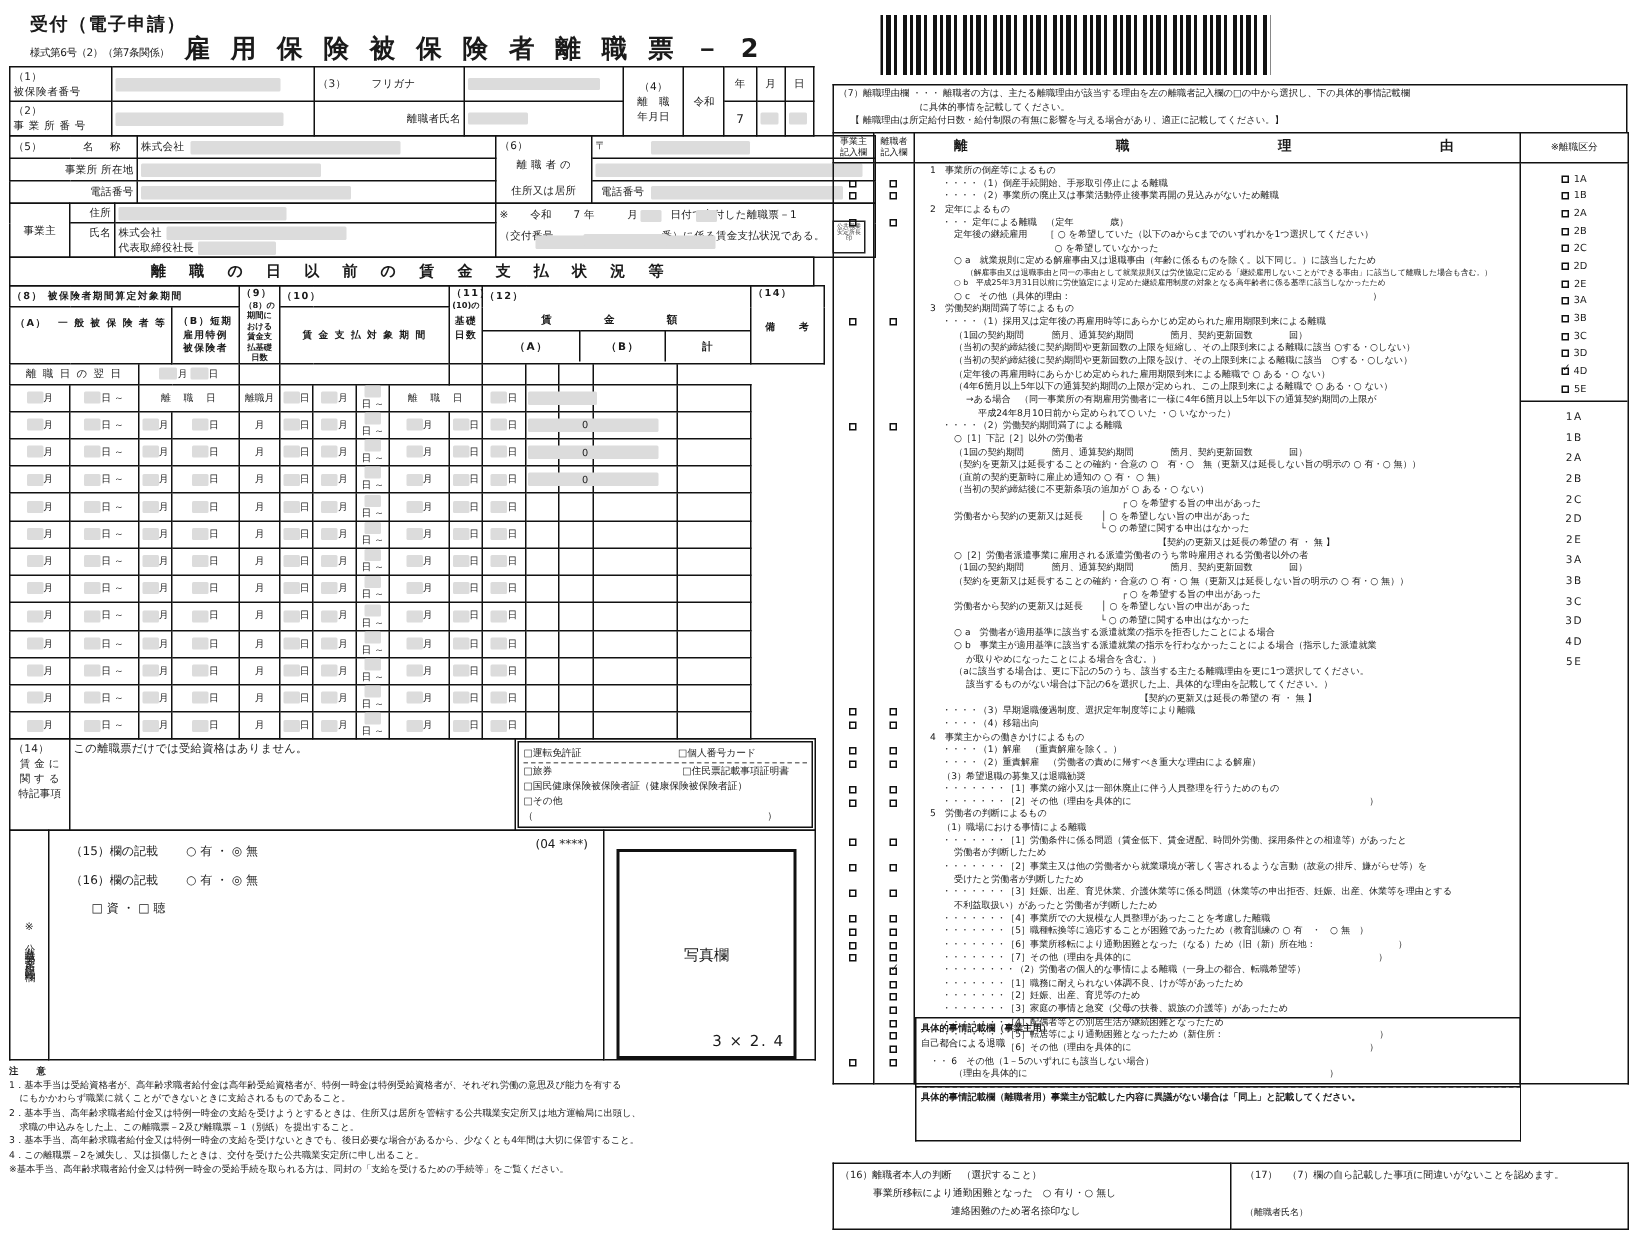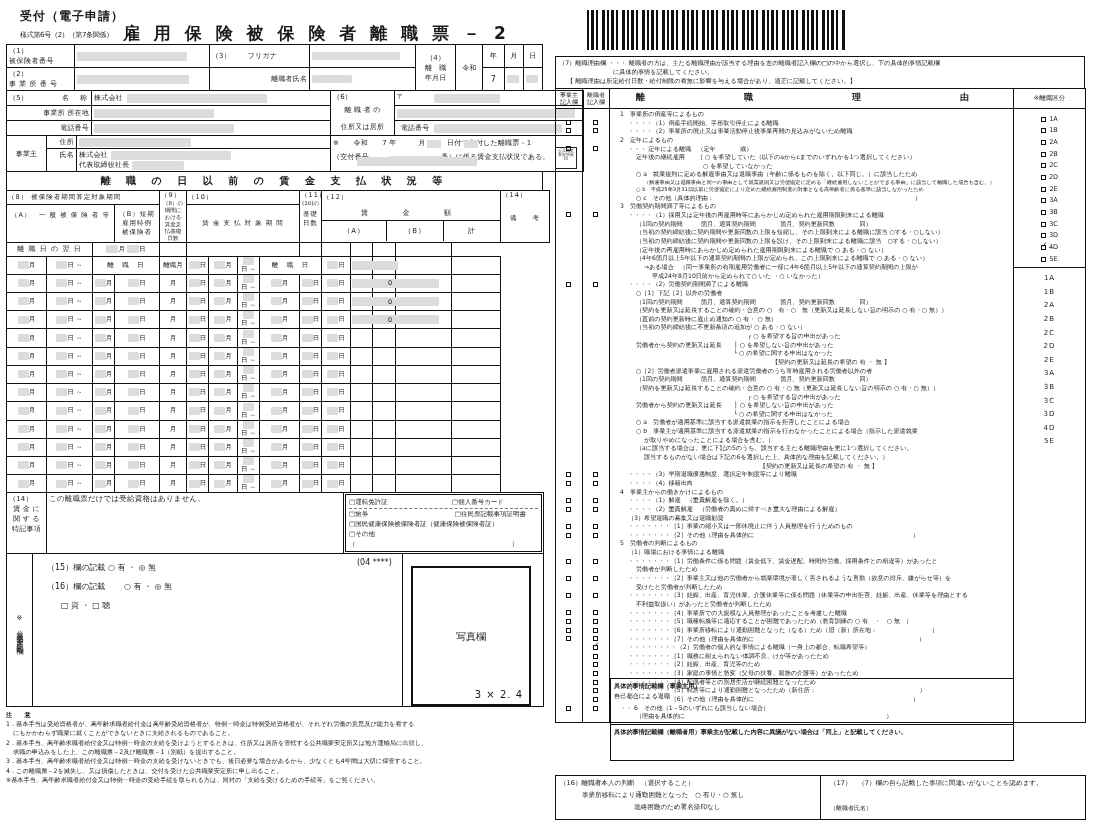--- a/index.html
+++ b/index.html
@@ -31,21 +31,21 @@
 
   .lbl { font-size:7px; letter-spacing:0.2px; white-space:nowrap; }
   .tiny { font-size:5.5px; letter-spacing:0; }
   .spaced { letter-spacing:2px; }
 
   .band { text-align:center; font-size:10px; font-weight:bold; letter-spacing:6px; padding:2px 0; }
 
   
   table.wage { border-collapse:collapse; width:100%; table-layout:fixed; }
   table.wage td { border:1px solid #111; font-size:6.5px; height:13.6px; padding:0 1px; vertical-align:middle; }
-  .hcell { text-align:center; font-size:7px; letter-spacing:1px; }
+  .hcell { text-align:center; font-size:7px; letter-spacing:1px;font-weight:bold; }
 
   
   .notes { font-size:6.2px; line-height:1.5; margin-top:3px; }
   .notes .ttl { letter-spacing:3px; font-weight:bold; }
   .notes p { margin:0; }
   .notes .ind { padding-left:7px; }
 
   
   .barcode { height:40px; margin:4px 0 6px 32px; width:260px;
     background:repeating-linear-gradient(90deg,#111 0 2px,#fff 2px 4px,#111 4px 7px,#fff 7px 9px,#111 9px 11px,#fff 11px 15px,#111 15px 18px,#fff 18px 20px);
@@ -145,21 +145,21 @@
           <col style="width:40px">
           <col style="width:45px">
           <col style="width:239px">
           <col style="width:64px">
           <col style="width:37px">
           <col style="width:152px">
         </colgroup>
       <tbody>
           <tr>
         <td style="height:15px;border-right:none"><span class="lbl">（5）</span></td>
-        <td style="border-left:none;text-align:right"><span class="lbl spaced">名　称</span></td>
+        <td style="border-left:none;text-align:center"><span class="lbl spaced">名　称</span></td>
         <td><span class="lbl">株式会社</span><span class="redact" style="width:140px;height:9px;margin-left:4px"></span></td>
         <td rowspan="3" style="vertical-align:top">
           <div class="lbl">（6）</div>
           <div class="lbl" style="text-align:center;margin-top:3px">離 職 者 の</div>
           <div class="lbl" style="text-align:center;margin-top:7px">住所又は居所</div>
         </td>
         <td style="border-right:none;vertical-align:top"><span class="lbl">〒</span></td>
         <td style="border-left:none"><span class="redact" style="width:66px;height:9px"></span></td>
       </tr>
       <tr>
@@ -578,21 +578,21 @@
           <col style="width:141px">
         </colgroup>
       <tbody>
           <tr>
         <td style="height:148px;text-align:center;padding:3px 0">
           <span class="vert">※公共職業安定所記載欄</span>
         </td>
         <td style="vertical-align:top;padding:8px 0 0 14px">
           <div style="font-size:8px;margin-bottom:8px">
             <span>（15）欄の記載</span>
-            <span style="">○&nbsp;<span>有</span>&nbsp;<span>・</span>&nbsp;◎&nbsp;<span>無</span></span>
+            <span style="margin-left:16px">○&nbsp;<span>有</span>&nbsp;<span>・</span>&nbsp;◎&nbsp;<span>無</span></span>
           </div>
           <div style="font-size:8px;margin-bottom:8px">
             <span>（16）欄の記載</span>
             <span style="margin-left:16px">○&nbsp;<span>有</span>&nbsp;<span>・</span>&nbsp;◎&nbsp;<span>無</span></span>
           </div>
           <div style="font-size:8px;margin-left:14px">□ 資 ・ □ 聴</div>
         </td>
         <td style="vertical-align:top;padding:4px 4px 0 0;position:relative">
           <div style="position:absolute;left:-46px;top:4px;font-size:8px">(04 ****)</div>
           <div class="photo-box" style="margin:8px auto 0">

